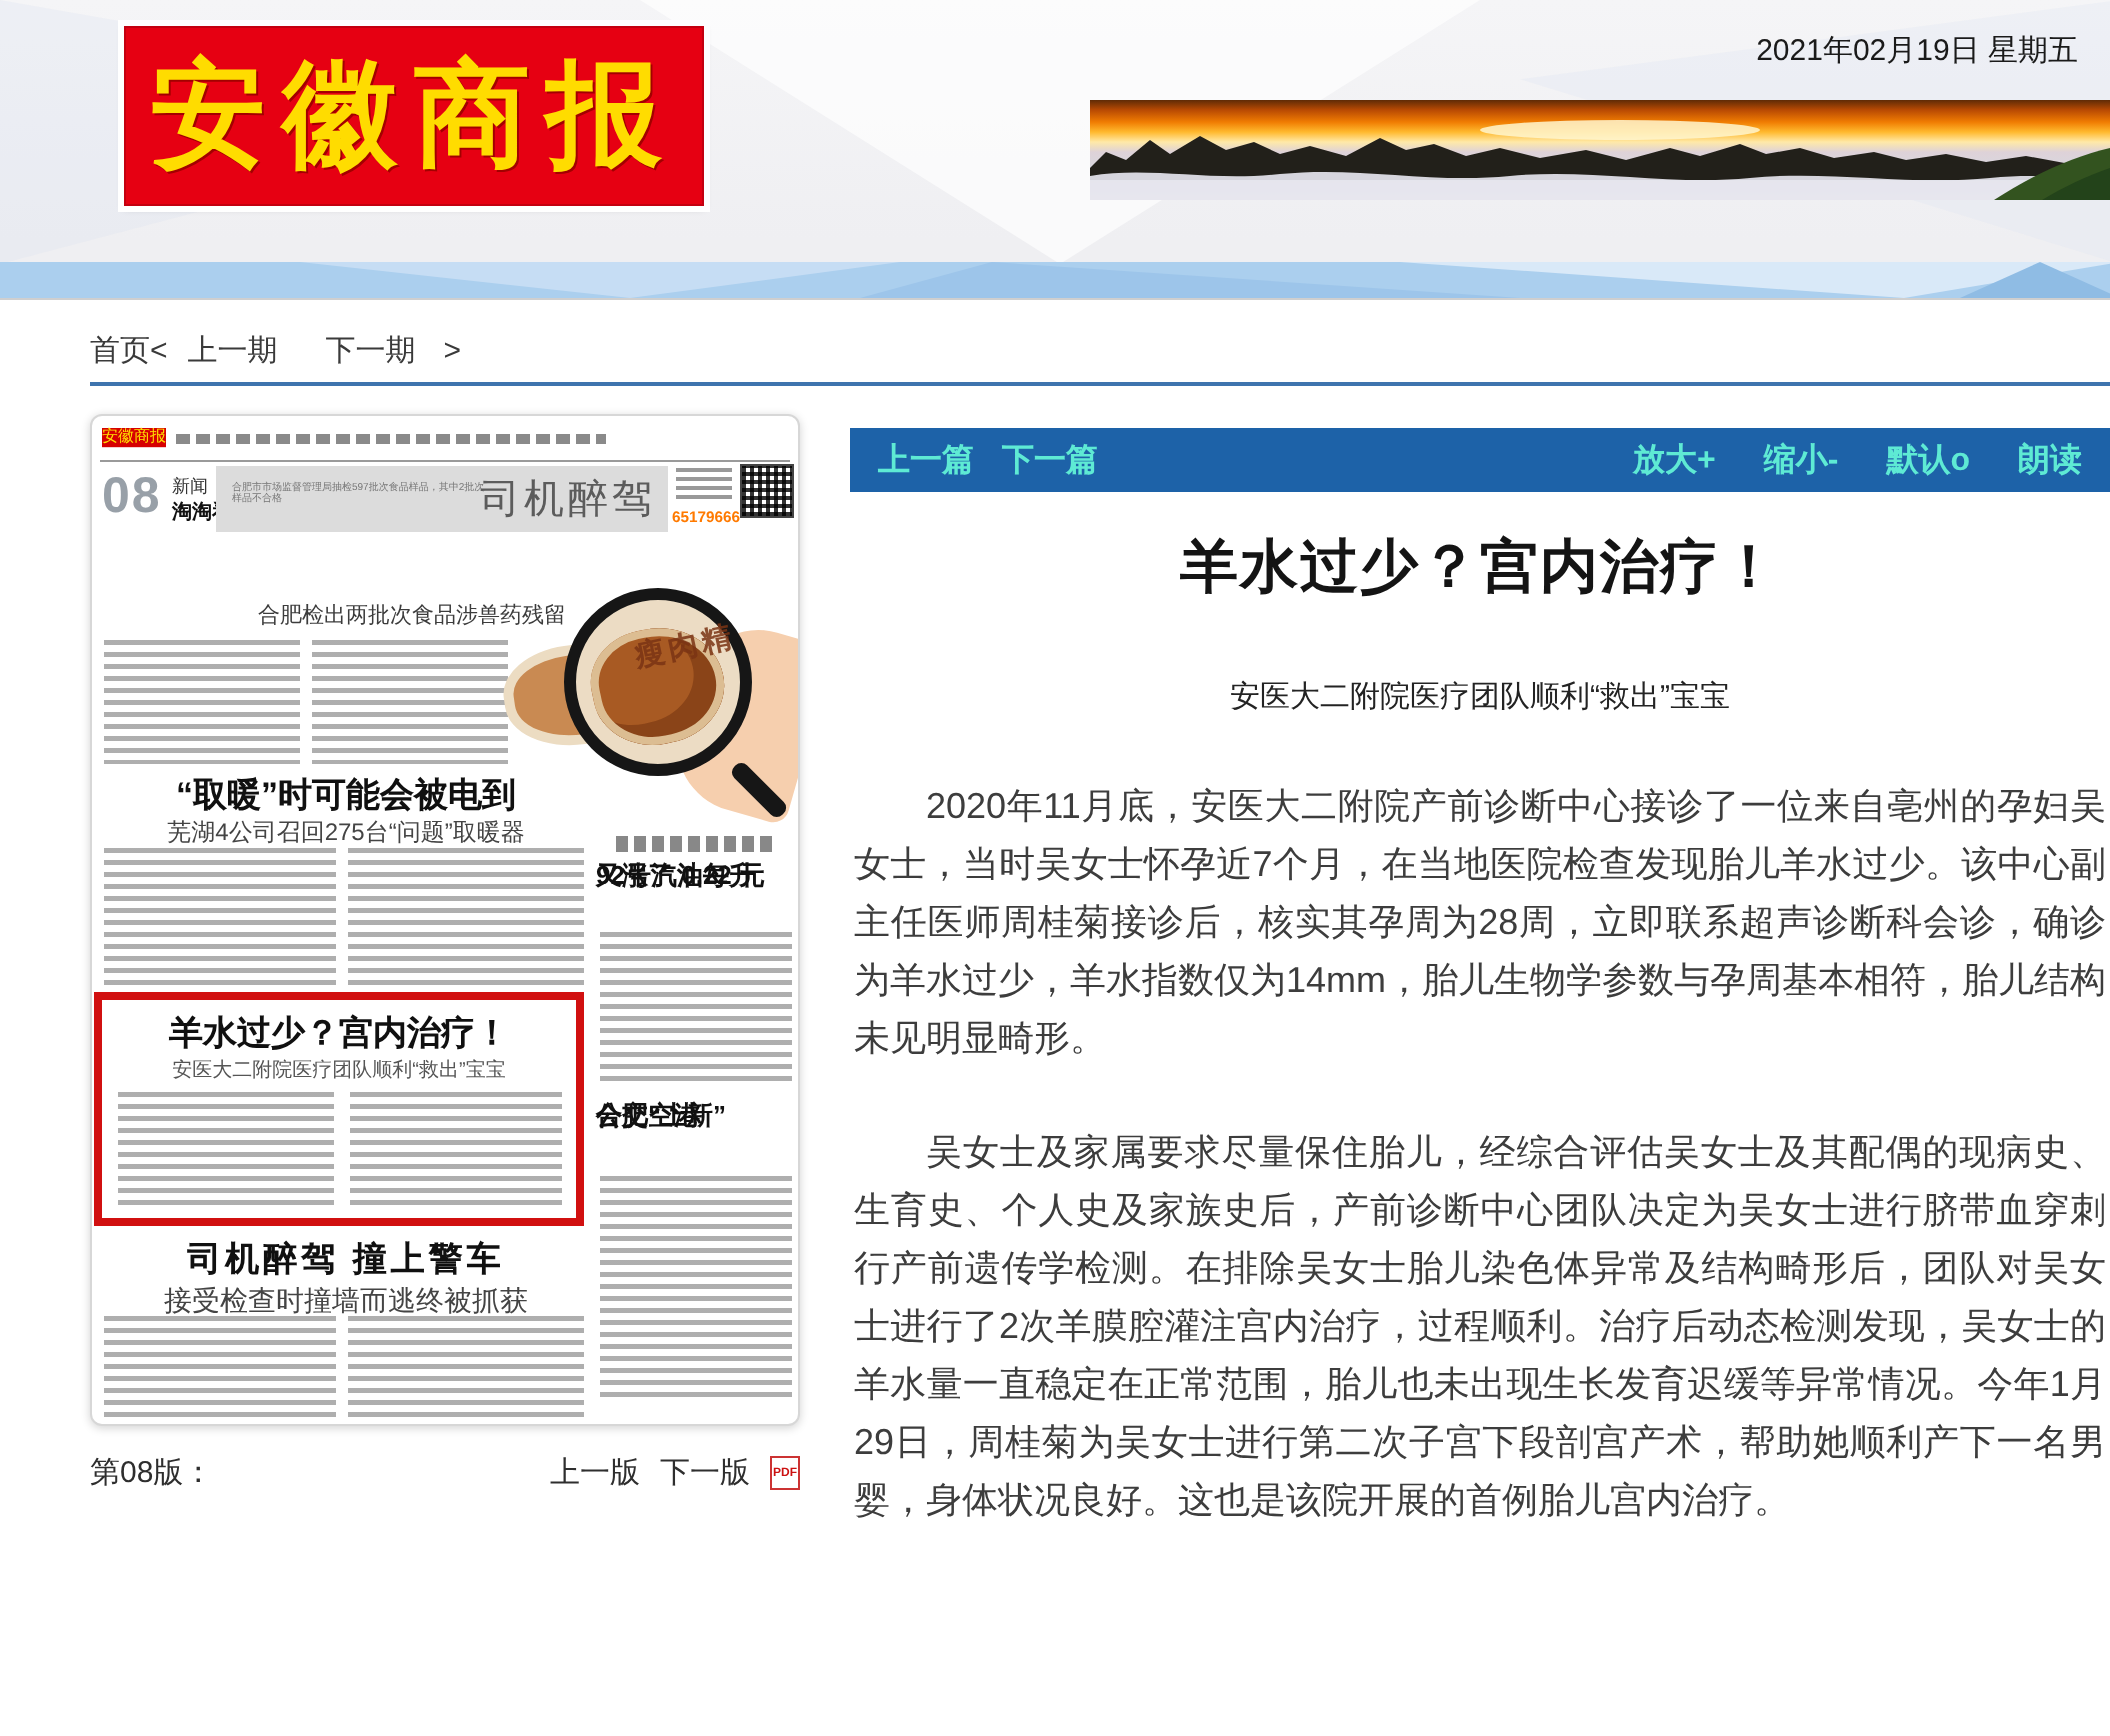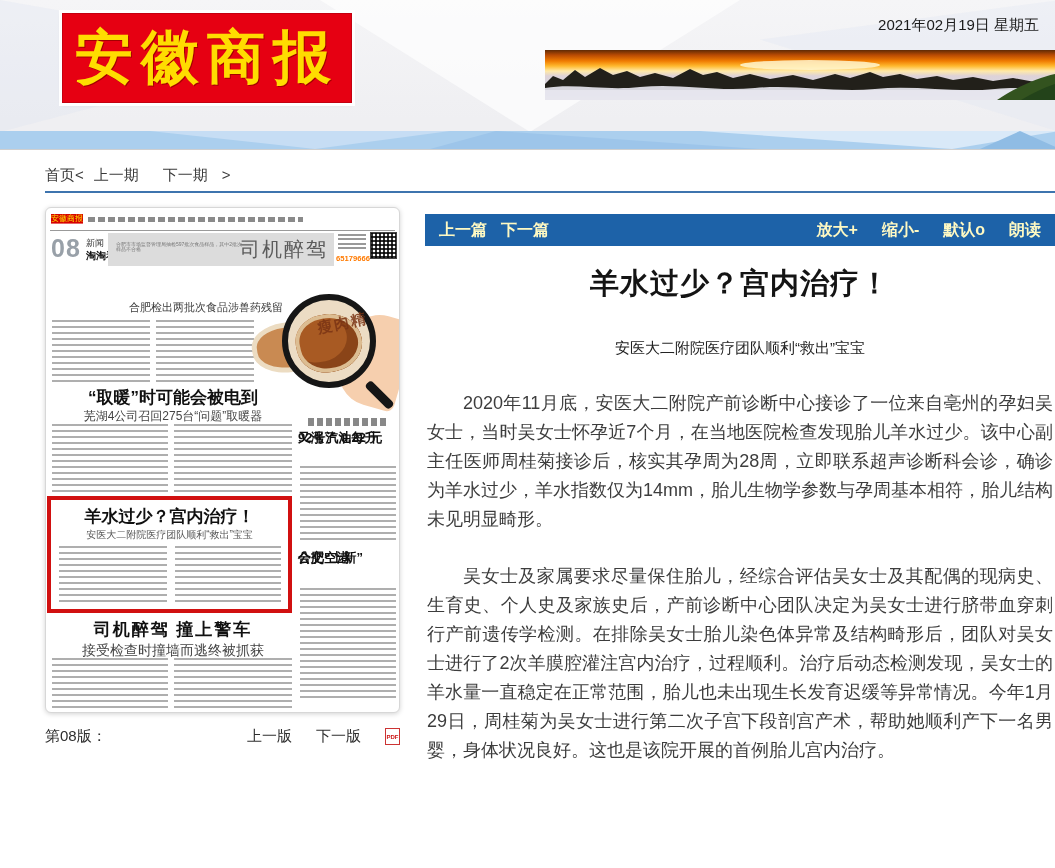--- a/index.html
+++ b/index.html
@@ -106,28 +106,28 @@
 
   .t-a5 { left:4px; top:410px; width:246px; text-align:center; font-size:17px; font-weight:bold; color:#101010;
     letter-spacing:2px; white-space:nowrap; }
   .t-a5sub { left:4px; top:434px; width:246px; text-align:center; font-size:14px; color:#444; }
   .t-colD1 { left:6px; top:450px; width:116px; height:52px; }
   .t-colD2 { left:128px; top:450px; width:118px; height:52px; }
 
   
   .page-nav { position:absolute; left:45px; top:727px; width:355px; display:flex; align-items:center;
     font-size:15px; color:#2e2e2e; }
-  .page-nav .right { margin-left:auto; display:flex; align-items:center; gap:24px; }
+  .page-nav .right { margin-left:auto; display:flex; align-items:center; gap:10px; }
   .page-nav .lnk { cursor:pointer; }
   .pdf-ico { width:15px; height:17px; background:#fff; border:1px solid #c33; color:#c11;
     font-size:6px; font-weight:bold; display:flex; align-items:center; justify-content:center; cursor:pointer; }
 
   
   .toolbar { position:absolute; left:425px; top:214px; width:630px; height:32px; background:#1d62a8;
-    color:#fef9c3; display:flex; align-items:center; padding:0 14px; font-size:16px; font-weight:bold; }
+    color:#5eead4; display:flex; align-items:center; padding:0 14px; font-size:16px; font-weight:bold; }
   .toolbar .lft { display:flex; gap:14px; }
   .toolbar .rgt { margin-left:auto; display:flex; gap:24px; }
   .toolbar span { cursor:pointer; white-space:nowrap; }
 
   .art-title { position:absolute; left:425px; top:264px; width:630px; text-align:center;
     font-size:29px; font-weight:bold; color:#141414; letter-spacing:1px; }
   .art-sub { position:absolute; left:425px; top:339px; width:630px; text-align:center;
     font-size:15px; color:#232323; }
   .art-body { position:absolute; left:427px; top:389px; width:626px; font-size:18px; line-height:29px;
     color:#3d3d3d; text-align:justify; }

